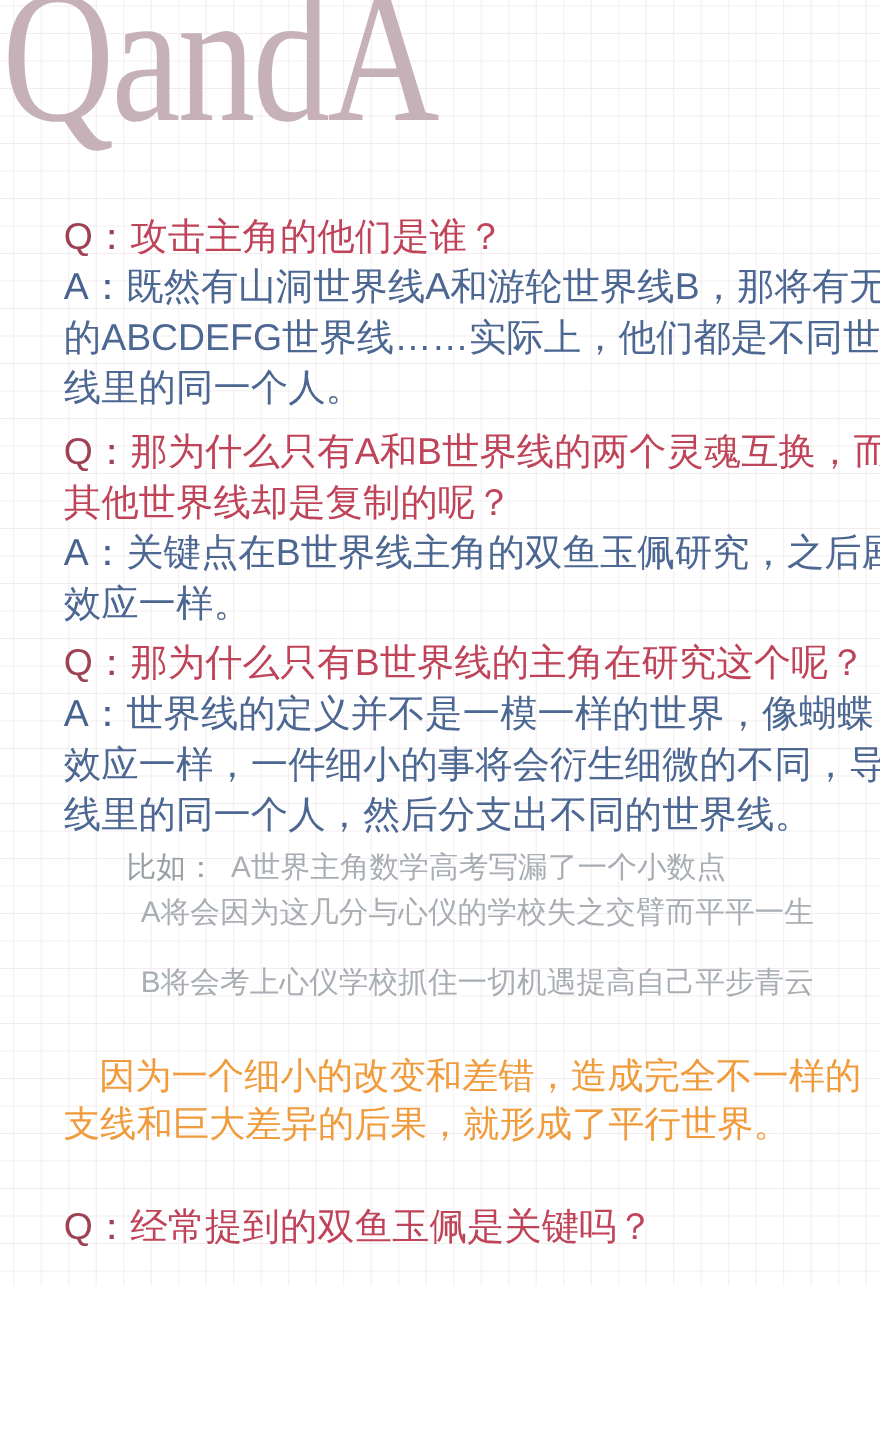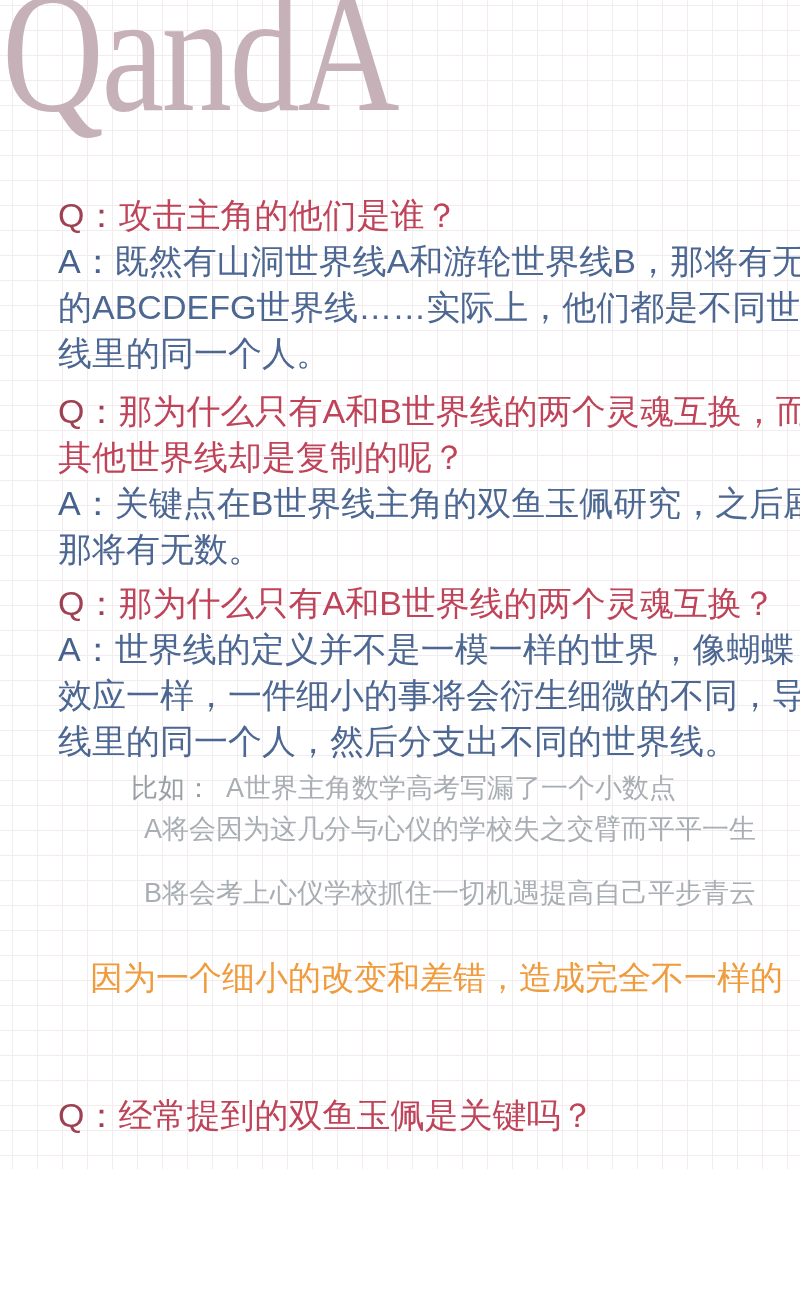--- a/index.html
+++ b/index.html
@@ -40,21 +40,21 @@
   .block-1{top:192px;}
   .block-2{top:388px;}
   .block-3{top:580px;}
   .block-4{top:1092px;}
   .q-label{color:#9e4253;}
   .q-text{color:#bf4459;}
   .a-label{color:#47628e;}
   .a-text{color:#4c6792;}
   .example-block{
     position:absolute;
-    left:74px;top:768px;
+    left:58px;top:768px;
     font-size:27px;
     line-height:41px;
     white-space:nowrap;
     color:#a8aeb3;
   }
   .example-label{color:#99a0a4;padding-right:14px;}
   .ex-line-1{padding-left:57px;}
   .ex-line-2{padding-left:159px;}
   .ex-line-3{padding-left:67px;text-align:right;}
   .ex-line-4{padding-left:70px;margin-top:23px;}
@@ -87,38 +87,39 @@
     <div class="line"><span class="q-label">Q：</span><span class="q-text">攻击主角的他们是谁？</span></div>
     <div class="line"><span class="a-label">A：</span><span class="a-text">既然有山洞世界线A和游轮世界线B，那将有无数</span></div>
     <div class="line"><span class="a-text">的ABCDEFG世界线……实际上，他们都是不同世界</span></div>
     <div class="line"><span class="a-text">线里的同一个人。</span></div>
   </div>
 
   <div class="qa-block block-2">
     <div class="line"><span class="q-label">Q：</span><span class="q-text">那为什么只有A和B世界线的两个灵魂互换，而</span></div>
     <div class="line"><span class="q-text">其他世界线却是复制的呢？</span></div>
     <div class="line"><span class="a-label">A：</span><span class="a-text">关键点在B世界线主角的双鱼玉佩研究，之后剧</span></div>
-    <div class="line"><span class="a-text">那将有无数。</span></div>
+    <div class="line"><span class="a-text">效应一样。</span></div>
   </div>
 
   <div class="qa-block block-3">
-    <div class="line"><span class="q-label">Q：</span><span class="q-text">那为什么只有A和B世界线的两个灵魂互换？</span></div>
+    <div class="line"><span class="q-label">Q：</span><span class="q-text">那为什么只有B世界线的主角在研究这个呢？</span></div>
     <div class="line"><span class="a-label">A：</span><span class="a-text">世界线的定义并不是一模一样的世界，像蝴蝶</span></div>
     <div class="line"><span class="a-text">效应一样，一件细小的事将会衍生细微的不同，导</span></div>
     <div class="line"><span class="a-text">线里的同一个人，然后分支出不同的世界线。</span></div>
   </div>
 
   <div class="example-block">
     <div class="ex-line-1"><span class="example-label">比如：</span><span>A世界主角数学高考写漏了一个小数点</span></div>
     <div class="ex-line-3">A将会因为这几分与心仪的学校失之交臂而平平一生</div>
     <div class="ex-line-4">B将会考上心仪学校抓住一切机遇提高自己平步青云</div>
   </div>
 
   <div class="highlight-block">
     <div class="hl-line-1">因为一个细小的改变和差错，造成完全不一样的</div>
+    <div class="hl-line-2">支线和巨大差异的后果，就形成了平行世界。</div>
   </div>
 
   <div class="qa-block block-4">
     <div class="line"><span class="q-label">Q：</span><span class="q-text">经常提到的双鱼玉佩是关键吗？</span></div>
   </div>
 
   <div class="watermark">漫画台</div>
 
 </div>
 

